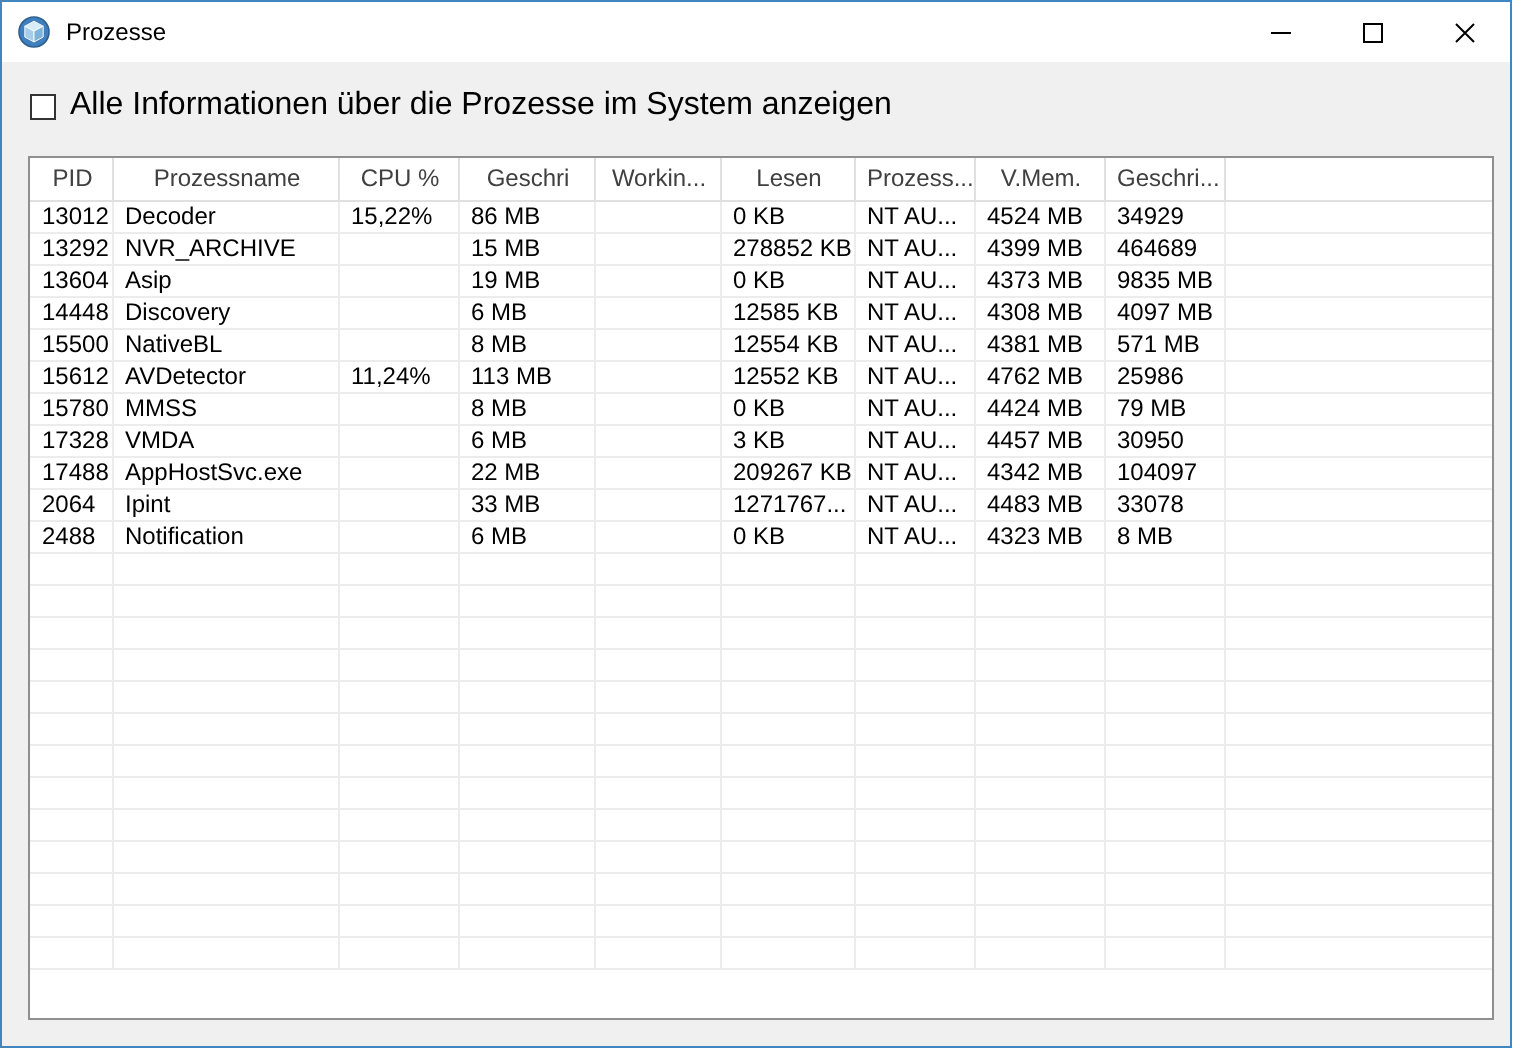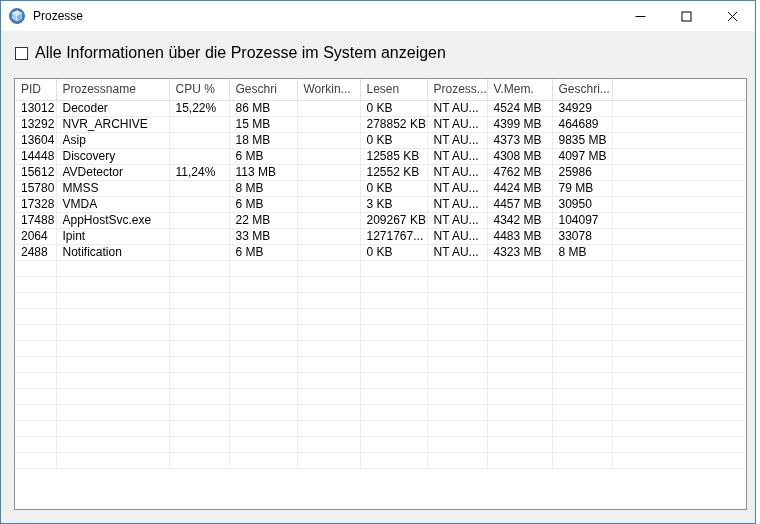--- a/index.html
+++ b/index.html
@@ -71,21 +71,21 @@
     width:733px;height:432px;
     background:#fff;
     border:1px solid var(--table-border);
     overflow:hidden;
   }
   table.grid{
     border-collapse:collapse;table-layout:fixed;width:731px;
   }
   table.grid th{
     height:21px;
-    font-weight:normal;text-align:left;
+    font-weight:normal;text-align:center;
     color:var(--header-text);font-size:12px;
     padding:0 4px 0 6px;
     border-right:1px solid var(--header-grid-line);
     border-bottom:1px solid var(--header-grid-line);
     white-space:nowrap;overflow:hidden;
     background:#fff;
   }
   table.grid td{
     height:16px;
     color:var(--cell-text);font-size:12px;
@@ -188,38 +188,50 @@
               <td>278852 KB</td>
               <td>NT AU...</td>
               <td>4399 MB</td>
               <td>464689</td>
               <td></td>
             </tr>
             <tr>
               <td>13604</td>
               <td>Asip</td>
               <td></td>
-              <td>18 MB</td>
+              <td>19 MB</td>
               <td></td>
               <td>0 KB</td>
               <td>NT AU...</td>
               <td>4373 MB</td>
               <td>9835 MB</td>
               <td></td>
             </tr>
             <tr>
               <td>14448</td>
               <td>Discovery</td>
               <td></td>
               <td>6 MB</td>
               <td></td>
               <td>12585 KB</td>
               <td>NT AU...</td>
               <td>4308 MB</td>
               <td>4097 MB</td>
+              <td></td>
+            </tr>
+            <tr>
+              <td>15500</td>
+              <td>NativeBL</td>
+              <td></td>
+              <td>8 MB</td>
+              <td></td>
+              <td>12554 KB</td>
+              <td>NT AU...</td>
+              <td>4381 MB</td>
+              <td>571 MB</td>
               <td></td>
             </tr>
             <tr>
               <td>15612</td>
               <td>AVDetector</td>
               <td>11,24%</td>
               <td>113 MB</td>
               <td></td>
               <td>12552 KB</td>
               <td>NT AU...</td>

